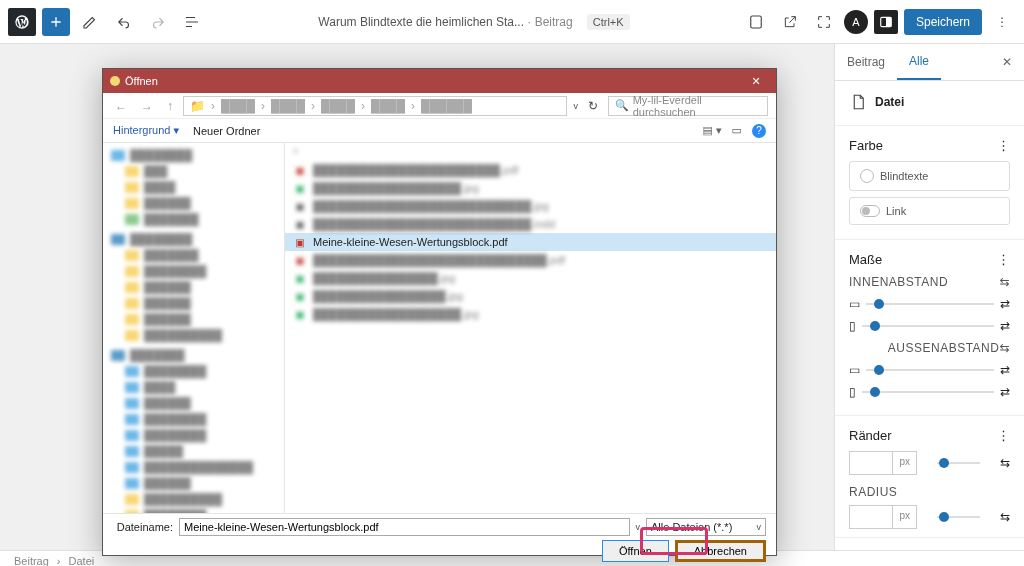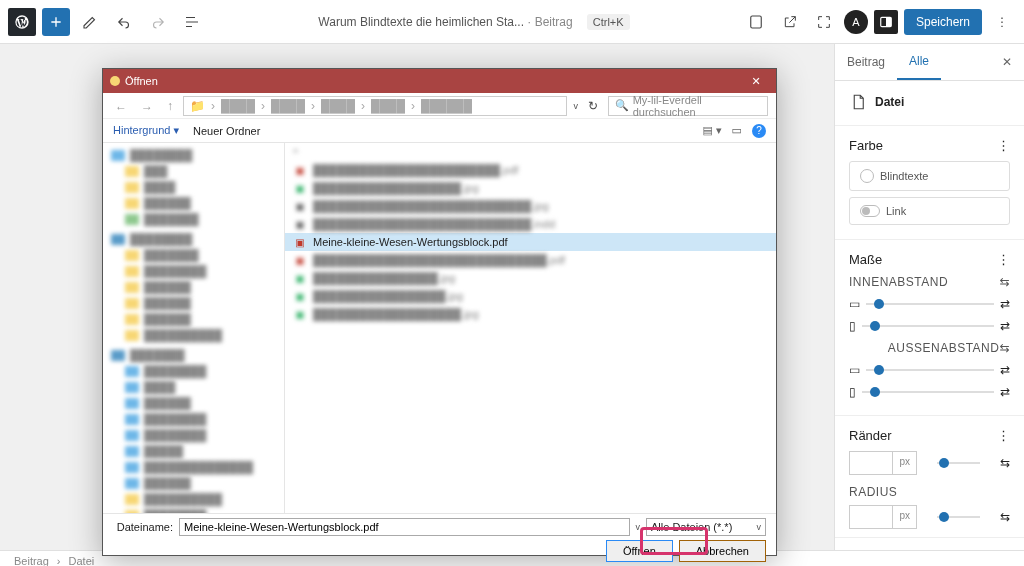--- a/index.html
+++ b/index.html
@@ -68,21 +68,21 @@
 .file-ic{width:14px;height:14px;display:flex;align-items:center;justify-content:center;font-size:10px}
 .file-ic.pdf{color:#c0392b}
 .file-ic.img{color:#27ae60}
 .file-ic.doc{color:#555}
 .dlg-ftr{height:44px;border-top:1px solid #e5e5e5;padding:4px 10px;display:flex;flex-direction:column;gap:4px}
 .fn-row{display:flex;align-items:center;gap:6px}
 .fn-label{width:60px;text-align:right;font-size:11px}
 .fn-input{flex:1;height:18px;border:1px solid #aaa;padding:0 4px;font-size:11px}
 .fn-type{width:120px;height:18px;border:1px solid #aaa;font-size:11px;padding:0 4px;display:flex;align-items:center;justify-content:space-between}
 .btn-row{display:flex;justify-content:flex-end;gap:6px}
-.winbtn{height:22px;padding:0 16px;border:1px solid #a16207;background:#efefef;font-size:11px}
+.winbtn{height:22px;padding:0 16px;border:3px solid #a16207;background:#efefef;font-size:11px}
 .winbtn.primary{border:1px solid #2a8af5}
 .hilite{position:absolute;border:3px solid #d6336c;border-radius:4px;pointer-events:none}
 svg{display:block}
 .chev{font-size:9px;color:#555}
 </style>
 </head>
 <body>
 
 <div class="wp-header">
   <div class="wp-logo">

